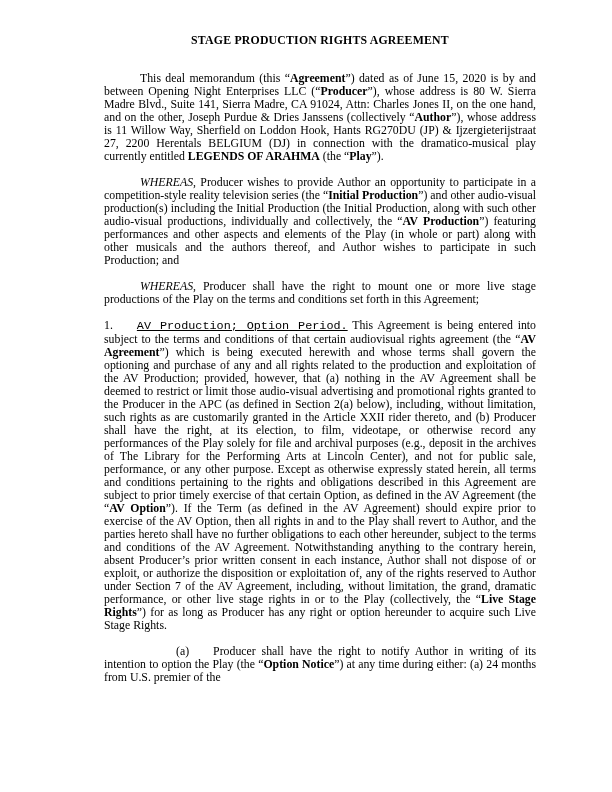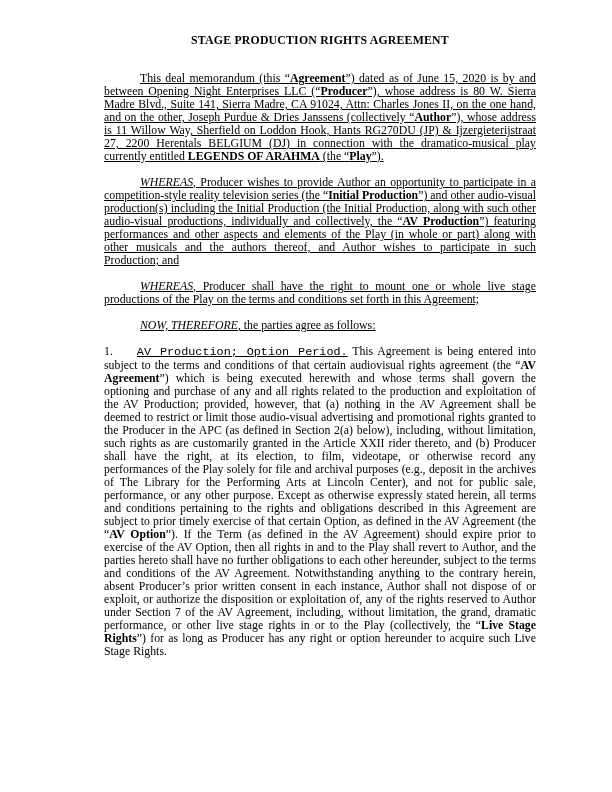--- a/index.html
+++ b/index.html
@@ -25,21 +25,21 @@
     font-size: 11.8px;
     font-weight: bold;
     text-align: center;
     margin: 0 0 25px 0;
     letter-spacing: 0.2px;
   }
   .doc-body p.para {
     margin: 0 0 13px 0;
     text-align: justify;
   }
-  .para.indent { text-indent: 36px; text-decoration: underline; }
+  .para.indent { text-indent: 36px; }
   .para.sub    { text-indent: 72px; }
   .para.section { text-indent: 0; }
   .para.mt-lg { margin-top: 10px; }
   .para.mt-xl { margin-top: 22px; }
   .tab {
     display: inline-block;
     width: 24px;
     height: 1px;
   }
   .run-b { font-weight: bold; }
@@ -47,17 +47,17 @@
   .run-u { text-decoration: underline; font-family: Liberation Mono, monospace; }
 </style>
 </head>
 <body>
 
 <div class="page">
   <h1 class="doc-title">STAGE PRODUCTION RIGHTS AGREEMENT</h1>
   <div class="doc-body">
       <p class="para indent"><span class="">This deal memorandum (this “</span><span class=" run-b">Agreement</span><span class="">”) dated as of June 15, 2020 is by and between Opening Night Enterprises LLC (“</span><span class=" run-b">Producer</span><span class="">”), whose address is 80 W. Sierra Madre Blvd., Suite 141, Sierra Madre, CA 91024, Attn: Charles Jones II, on the one hand, and on the other, Joseph Purdue &amp; Dries Janssens (collectively “</span><span class=" run-b">Author</span><span class="">”), whose address is 11 Willow Way, Sherfield on Loddon Hook, Hants RG270DU (JP) &amp; Ijzergieterijstraat 27, 2200 Herentals BELGIUM (DJ) in connection with the dramatico-musical play currently entitled </span><span class=" run-b">LEGENDS OF ARAHMA</span><span class=""> (the “</span><span class=" run-b">Play</span><span class="">”).</span></p>
       <p class="para indent"><span class=" run-i">WHEREAS</span><span class="">, Producer wishes to provide Author an opportunity to participate in a competition-style reality television series (the “</span><span class=" run-b">Initial Production</span><span class="">”) and other audio-visual production(s) including the Initial Production (the Initial Production, along with such other audio-visual productions, individually and collectively, the “</span><span class=" run-b">AV Production</span><span class="">”) featuring performances and other aspects and elements of the Play (in whole or part) along with other musicals and the authors thereof, and Author wishes to participate in such Production; and</span></p>
-      <p class="para indent"><span class=" run-i">WHEREAS</span><span class="">, Producer shall have the right to mount one or whole live stage productions of the Play on the terms and conditions set forth in this Agreement;</span></p>
-      <p class="para indent"><span class=" run-i">NOW, THEREFORE</span><span class="">, the parties agree as follows:</span></p>
+      <p class="para indent"><span class=" run-i">WHEREAS</span><span class="">, Producer shall have the right to mount one or more live stage productions of the Play on the terms and conditions set forth in this Agreement;</span></p>
       <p class="para section mt-lg"><span class="">1.</span><span class="tab"></span><span class=" run-u">AV Production; Option Period.</span><span class=""> This Agreement is being entered into subject to the terms and conditions of that certain audiovisual rights agreement (the “</span><span class=" run-b">AV Agreement</span><span class="">”) which is being executed herewith and whose terms shall govern the optioning and purchase of any and all rights related to the production and exploitation of the AV Production; provided, however, that (a) nothing in the AV Agreement shall be deemed to restrict or limit those audio-visual advertising and promotional rights granted to the Producer in the APC (as defined in Section 2(a) below), including, without limitation, such rights as are customarily granted in the Article XXII rider thereto, and (b) Producer shall have the right, at its election, to film, videotape, or otherwise record any performances of the Play solely for file and archival purposes (e.g., deposit in the archives of The Library for the Performing Arts at Lincoln Center), and not for public sale, performance, or any other purpose.  Except as otherwise expressly stated herein, all terms and conditions pertaining to the rights and obligations described in this Agreement are subject to prior timely exercise of that certain Option, as defined in the AV Agreement (the “</span><span class=" run-b">AV Option</span><span class="">”).  If the Term (as defined in the AV Agreement) should expire prior to exercise of the AV Option, then all rights in and to the Play shall revert to Author, and the parties hereto shall have no further obligations to each other hereunder, subject to the terms and conditions of the AV Agreement.  Notwithstanding anything to the contrary herein, absent Producer’s prior written consent in each instance, Author shall not dispose of or exploit, or authorize the disposition or exploitation of, any of the rights reserved to Author under Section 7 of the AV Agreement, including, without limitation, the grand, dramatic performance, or other live stage rights in or to the Play (collectively, the “</span><span class=" run-b">Live Stage Rights</span><span class="">”) for as long as Producer has any right or option hereunder to acquire such Live Stage Rights.</span></p>
+      <p class="para sub"><span class="">(a)</span><span class="tab"></span><span class="">Producer shall have the right to notify Author in writing of its intention to option the Play (the “</span><span class=" run-b">Option Notice</span><span class="">”) at any time during either: (a) 24 months from U.S. premier of the</span></p>
     </div>
 </div>
 
 </body></html>

